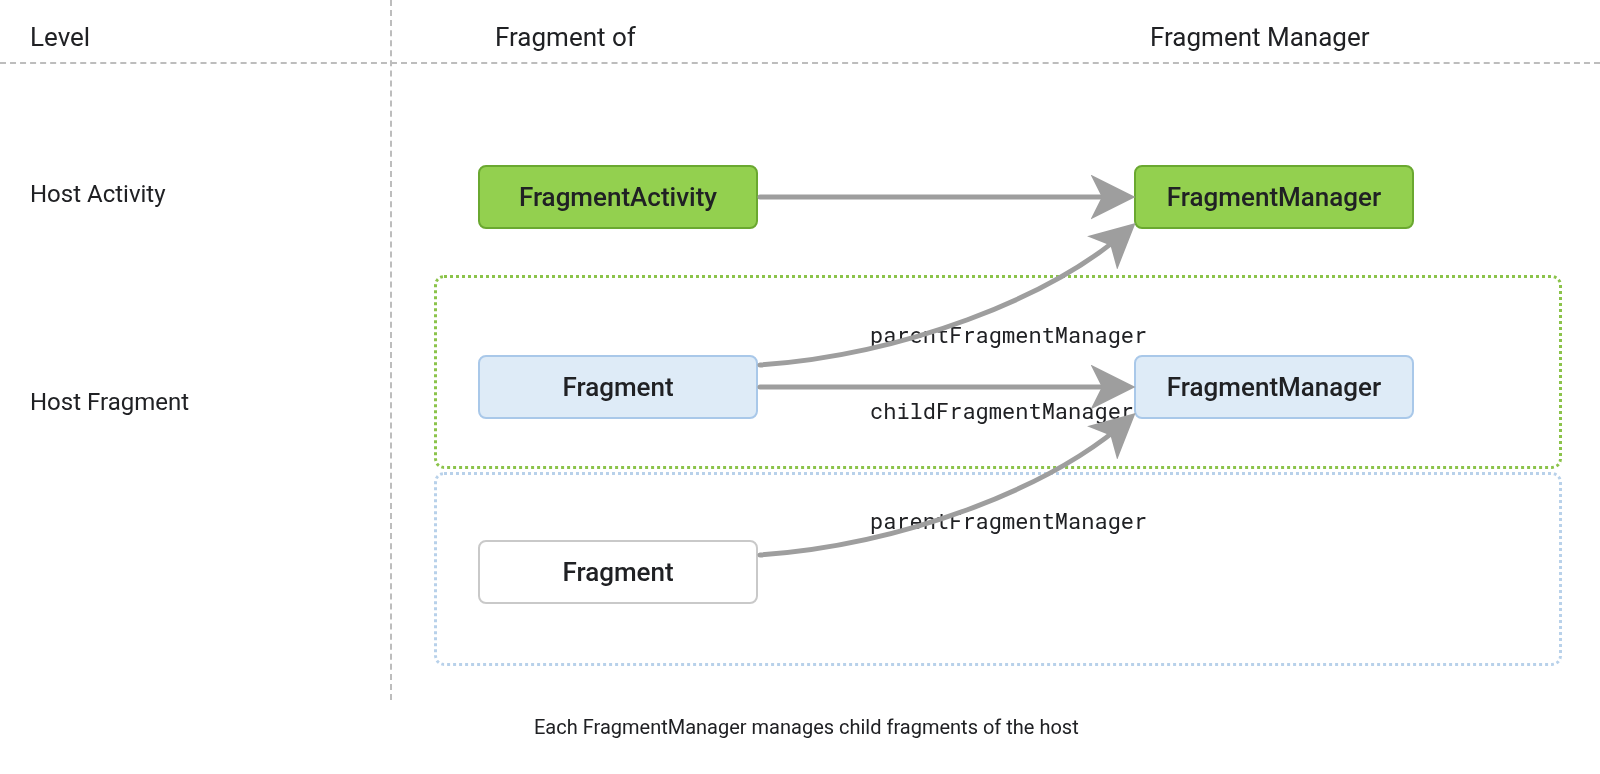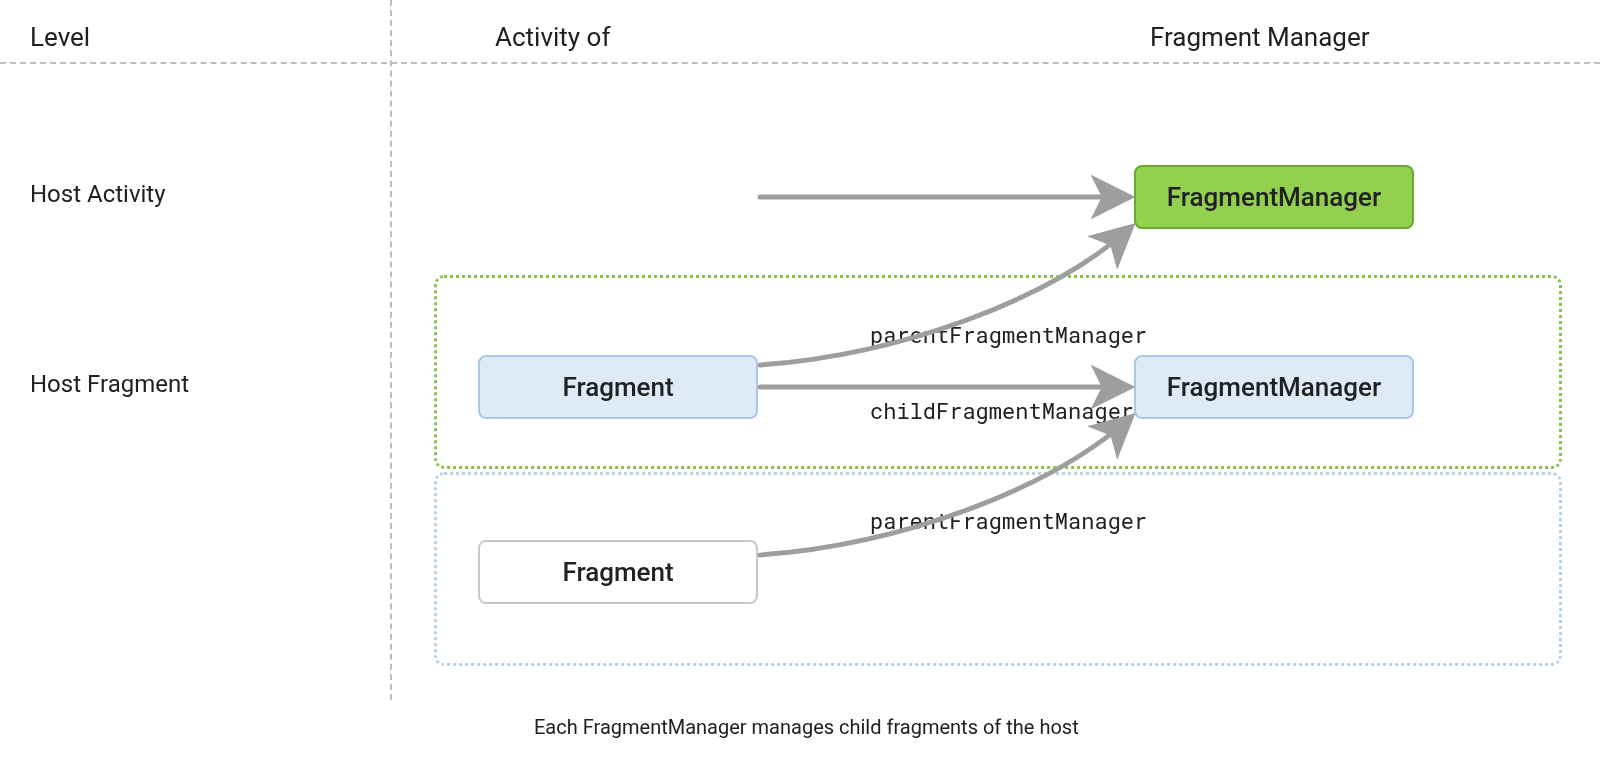--- a/index.html
+++ b/index.html
@@ -5,21 +5,21 @@
   html,body{margin:0;padding:0;font-family:"Roboto","Helvetica Neue",Arial,sans-serif;background:#fff;color:#202124}
   .stage{position:relative;width:1600px;height:774px}
   .hdr{position:absolute;top:22px;font-size:26px;color:#202124}
   .hdr-level{left:30px}
   .hdr-inst{left:495px}
   .hdr-frag{left:1150px}
   .rule-h{position:absolute;left:0;width:1600px;top:62px;border-top:2px dashed #bdbdbd}
   .rule-v{position:absolute;top:0;height:700px;left:390px;border-left:2px dashed #bdbdbd}
   .rowlabel{position:absolute;left:30px;font-size:24px;color:#202124}
   .rl1{top:180px}
-  .rl2{top:370px}
+  .rl2{top:388px}
   .rl3{top:556px}
   .box{position:absolute;border-radius:8px;display:flex;align-items:center;justify-content:center;font-size:26px;padding:0 10px;box-sizing:border-box;font-weight:500}
   .green{background:#93d04f;border:2px solid #6aa830}
   .blue{background:#deebf7;border:2px solid #a9c8e9}
   .white{background:#fff;border:2px solid #c9c9c9}
   .b1a{left:478px;top:165px;width:280px;height:64px}
   .b1b{left:1134px;top:165px;width:280px;height:64px}
   .b2a{left:478px;top:355px;width:280px;height:64px}
   .b2b{left:1134px;top:355px;width:280px;height:64px}
   .b3a{left:478px;top:540px;width:280px;height:64px}
@@ -32,32 +32,33 @@
   .dot-b{position:absolute;border:3px dotted #b8d1ea;border-radius:10px;left:434px;top:472px;width:1122px;height:188px}
   .cap{position:absolute;left:534px;top:715px;font-size:20px}
   svg{position:absolute;left:0;top:0;pointer-events:none}
 </style>
 </head>
 <body>
 
 <div class="stage">
 
   <div class="hdr hdr-level">Level</div>
-  <div class="hdr hdr-inst">Activity of</div>
+  <div class="hdr hdr-inst">Fragment of</div>
   <div class="hdr hdr-frag">Fragment Manager</div>
 
   <div class="rule-h"></div>
   <div class="rule-v"></div>
 
   <div class="rowlabel rl1">Host Activity</div>
   <div class="rowlabel rl2">Host Fragment</div>
 
   <div class="dot-g"></div>
   <div class="dot-b"></div>
 
+  <div class="box green b1a">FragmentActivity</div>
   <div class="box green b1b">FragmentManager</div>
   <div class="box blue  b2a">Fragment</div>
   <div class="box blue  b2b">FragmentManager</div>
   <div class="box white b3a">Fragment</div>
 
   <div class="edge e2">parentFragmentManager</div>
   <div class="edge e3">childFragmentManager</div>
   <div class="edge e4">parentFragmentManager</div>
 
   <div class="cap">Each FragmentManager manages child fragments of the host</div>

